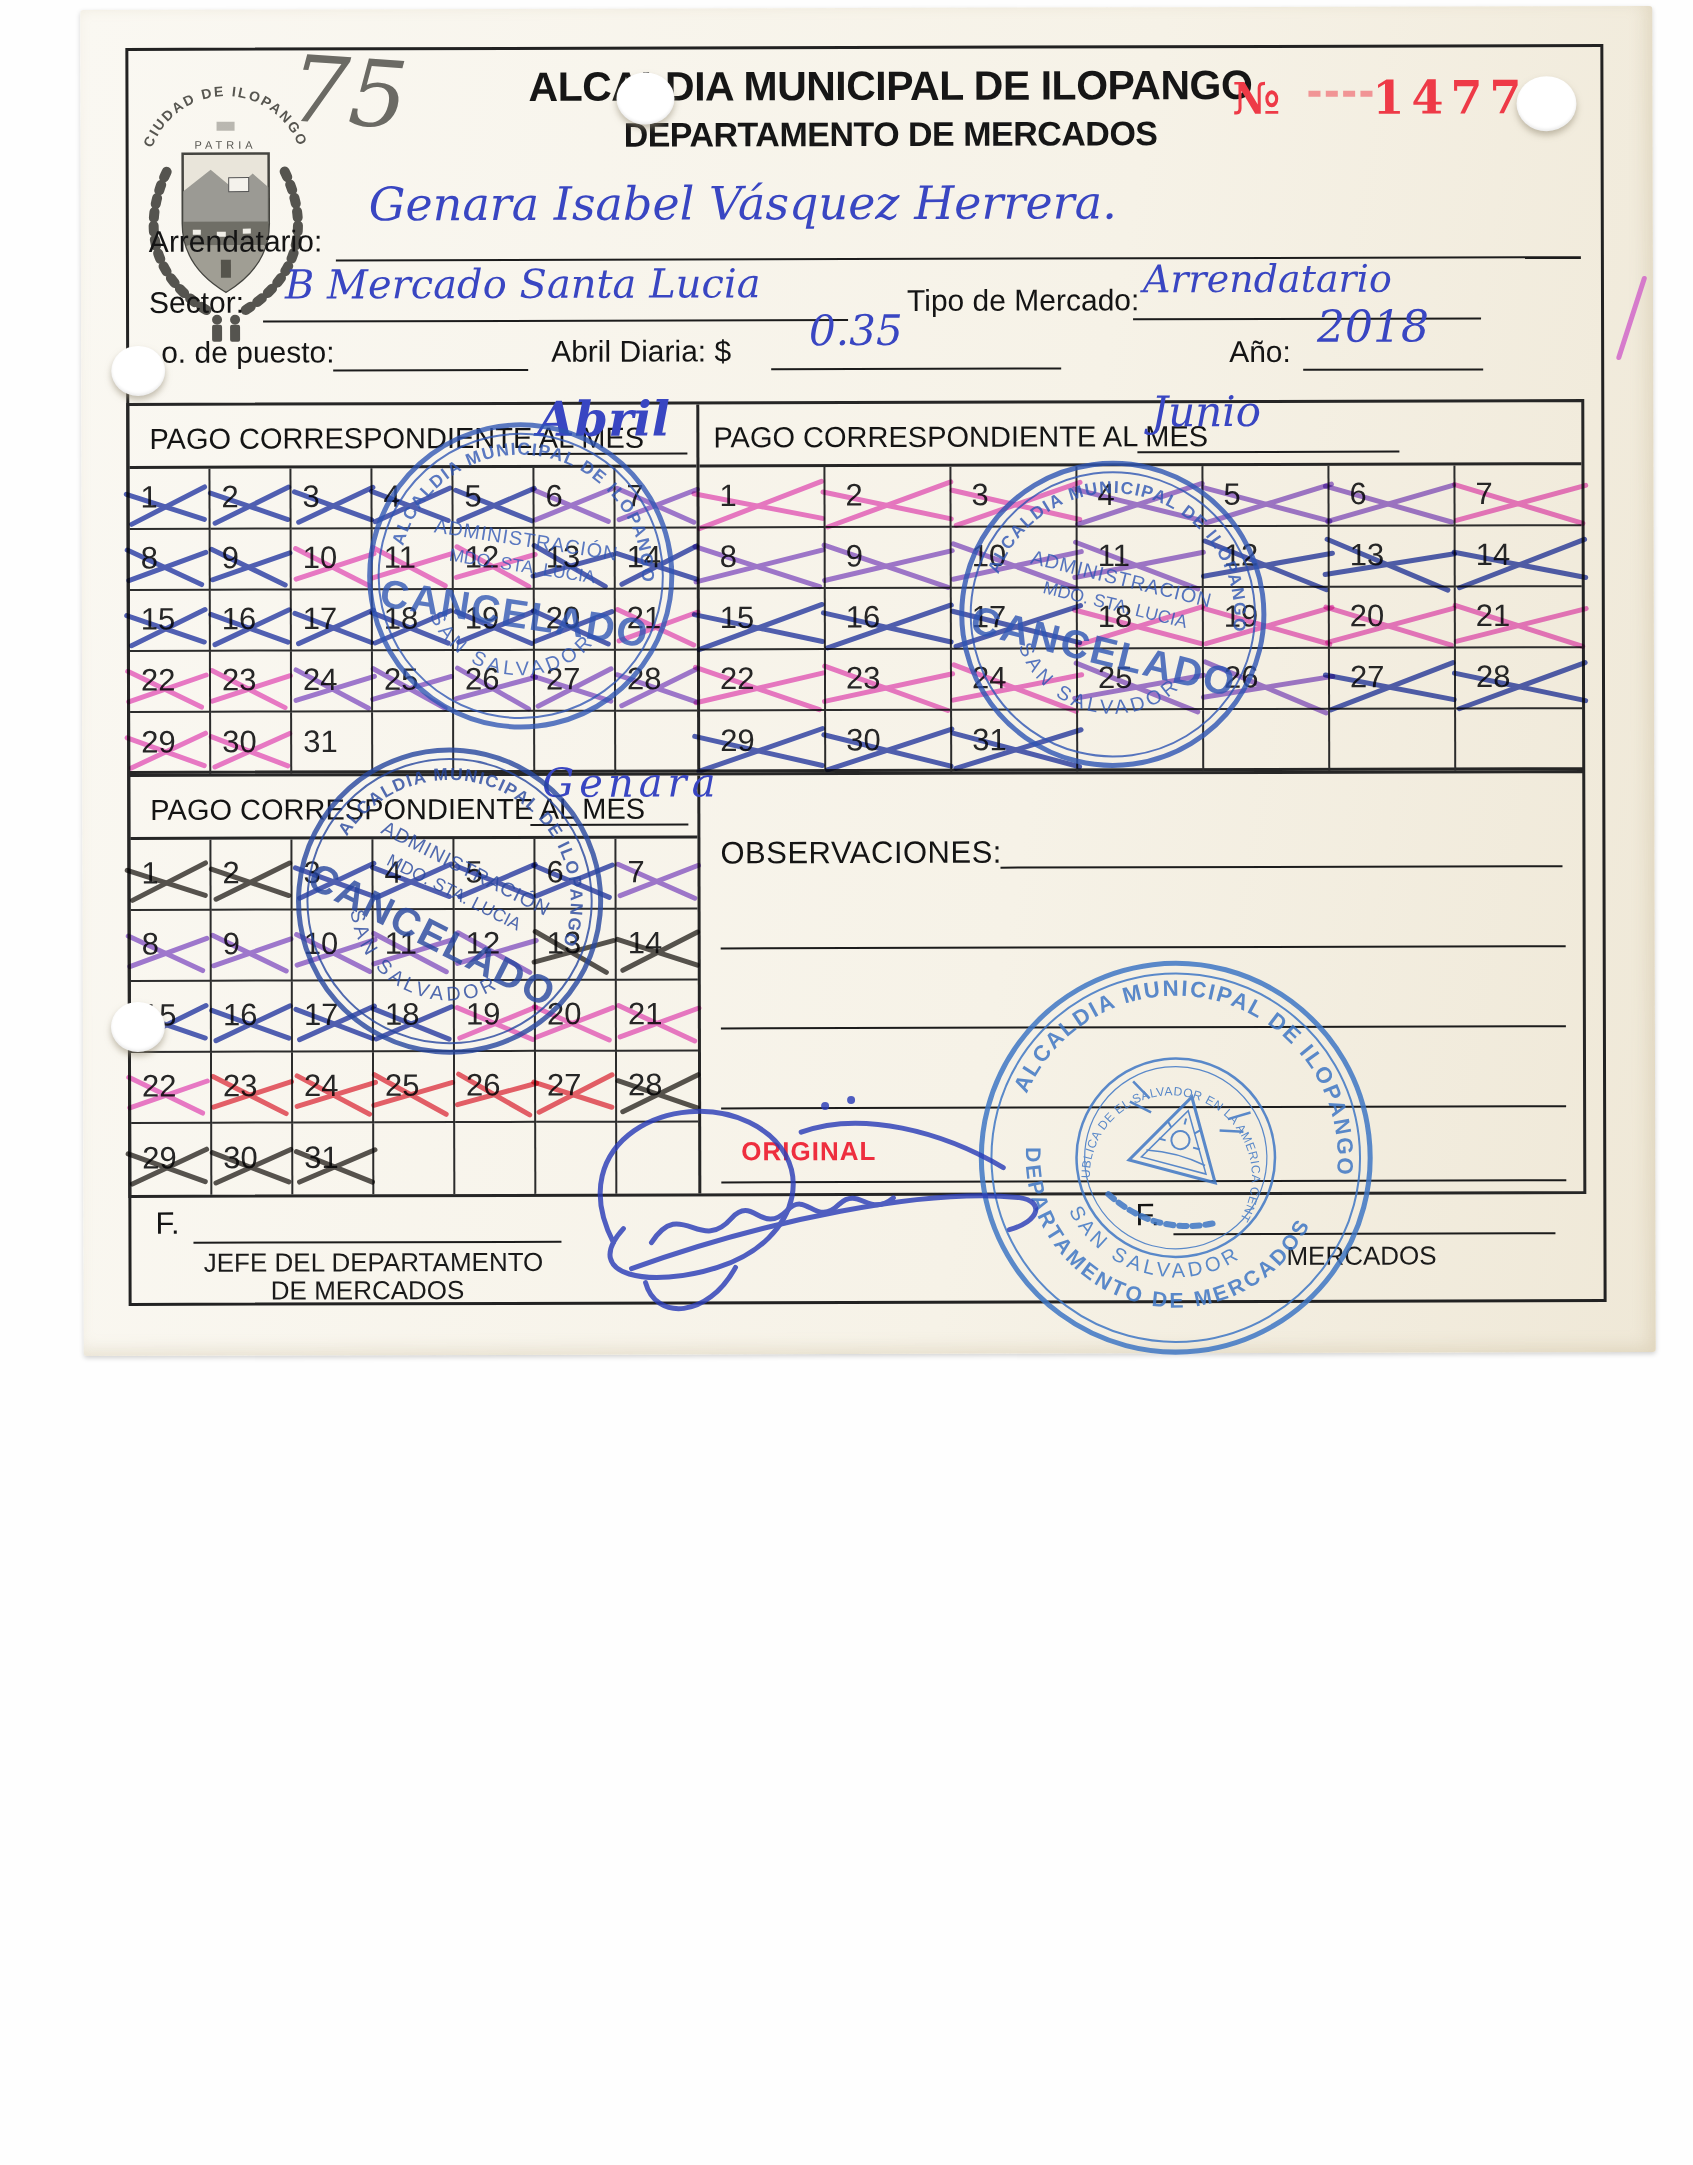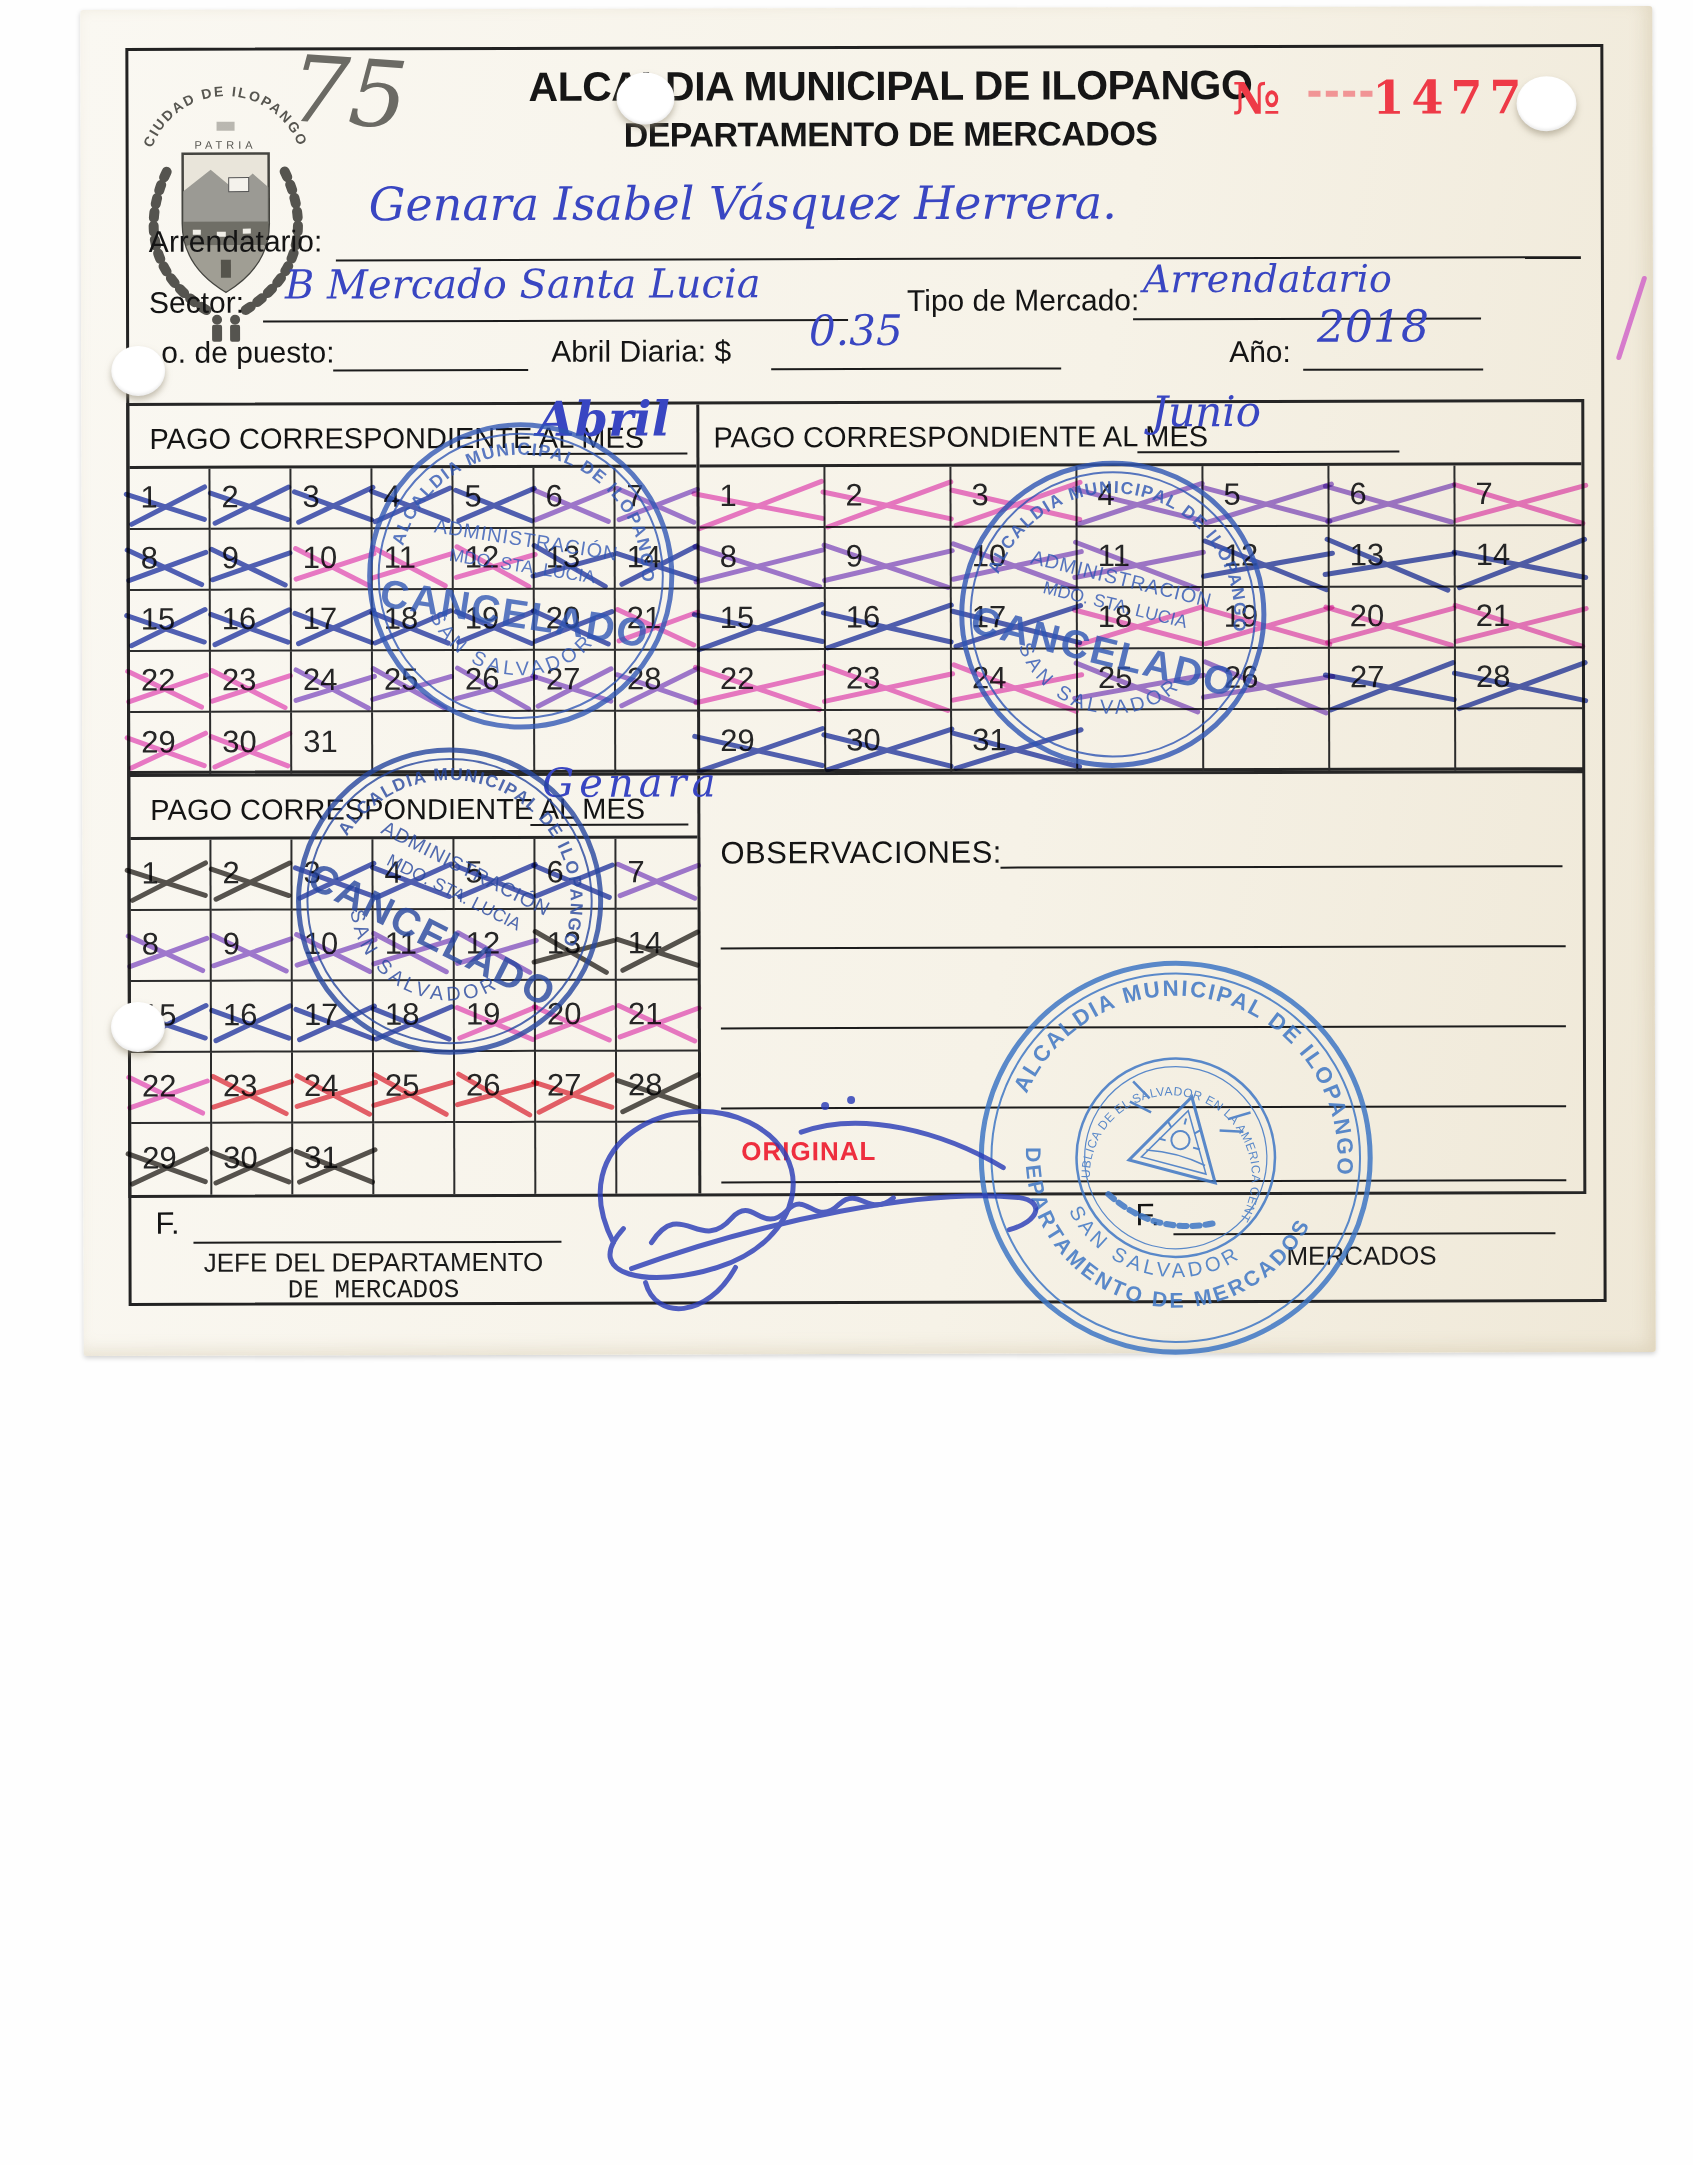--- a/index.html
+++ b/index.html
@@ -547,21 +547,21 @@
         <span class="mline" style="left:20px;top:172px;width:845px;"></span>
         <span class="mline" style="left:20px;top:252px;width:845px;"></span>
         <span class="mline" style="left:20px;top:332px;width:845px;"></span>
         <span class="mline" style="left:20px;top:406px;width:845px;"></span>
       </div>
     </div>
 
     <div class="abs lbl" style="left:72px;top:1196px;font-size:31px;">F.</div>
     <div class="abs fline" style="left:110px;top:1232px;width:368px;"></div>
     <div class="abs role" style="left:120px;top:1238px;width:340px;">JEFE DEL DEPARTAMENTO</div>
-    <div class="abs role" style="left:120px;top:1266px;width:340px;font-family:Liberation Mono, monospace;">DE MERCADOS</div>
+    <div class="abs role" style="left:114px;top:1266px;width:340px;">DE MERCADOS</div>
 
     <div class="abs lbl" style="left:1052px;top:1190px;font-size:31px;">F.</div>
     <div class="abs fline" style="left:1090px;top:1226px;width:382px;"></div>
     <div class="abs role" style="left:1128px;top:1234px;width:300px;">MERCADOS</div>
 
     <div class="abs original" style="left:658px;top:1128px;">ORIGINAL</div>
 
     <svg class="stamp" style="left:280px;top:408px;color:#2e55b4;opacity:.78;transform:rotate(9deg);" width="318" height="318" viewBox="0 0 320 320" fill="currentColor">
       <defs>
         <path id="atA" d="M 38 160 A 122 122 0 0 1 282 160"></path>

